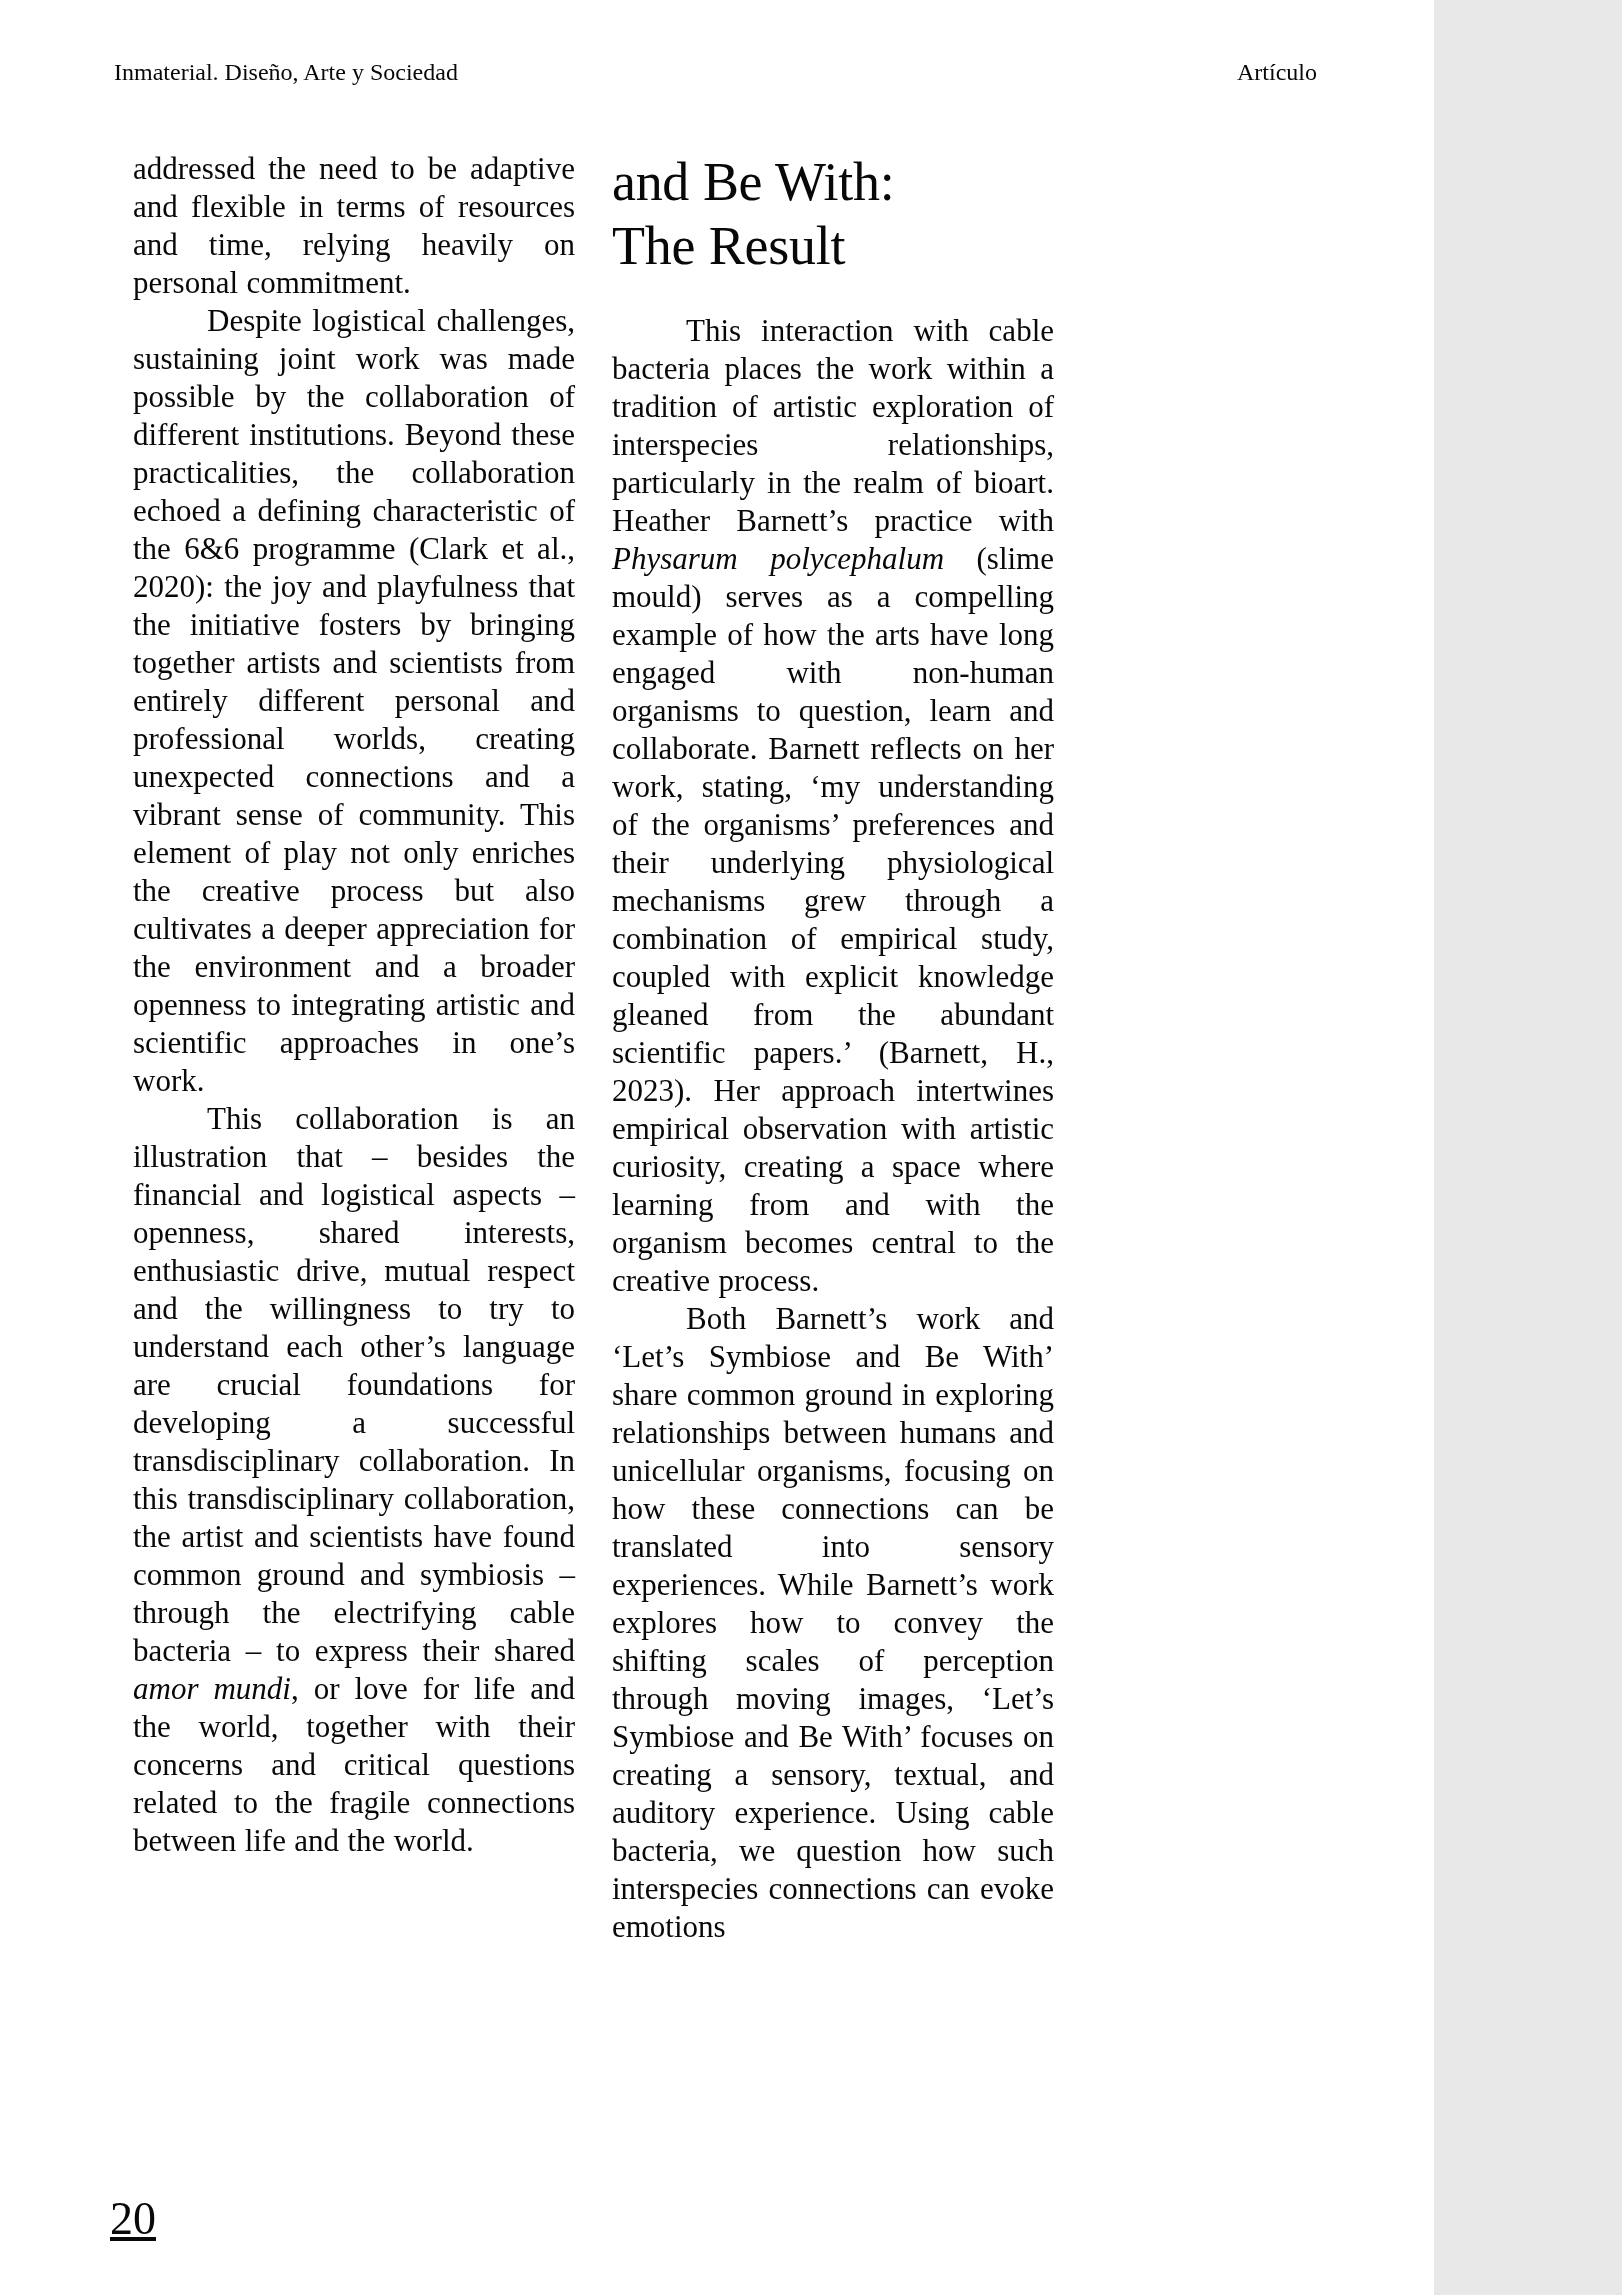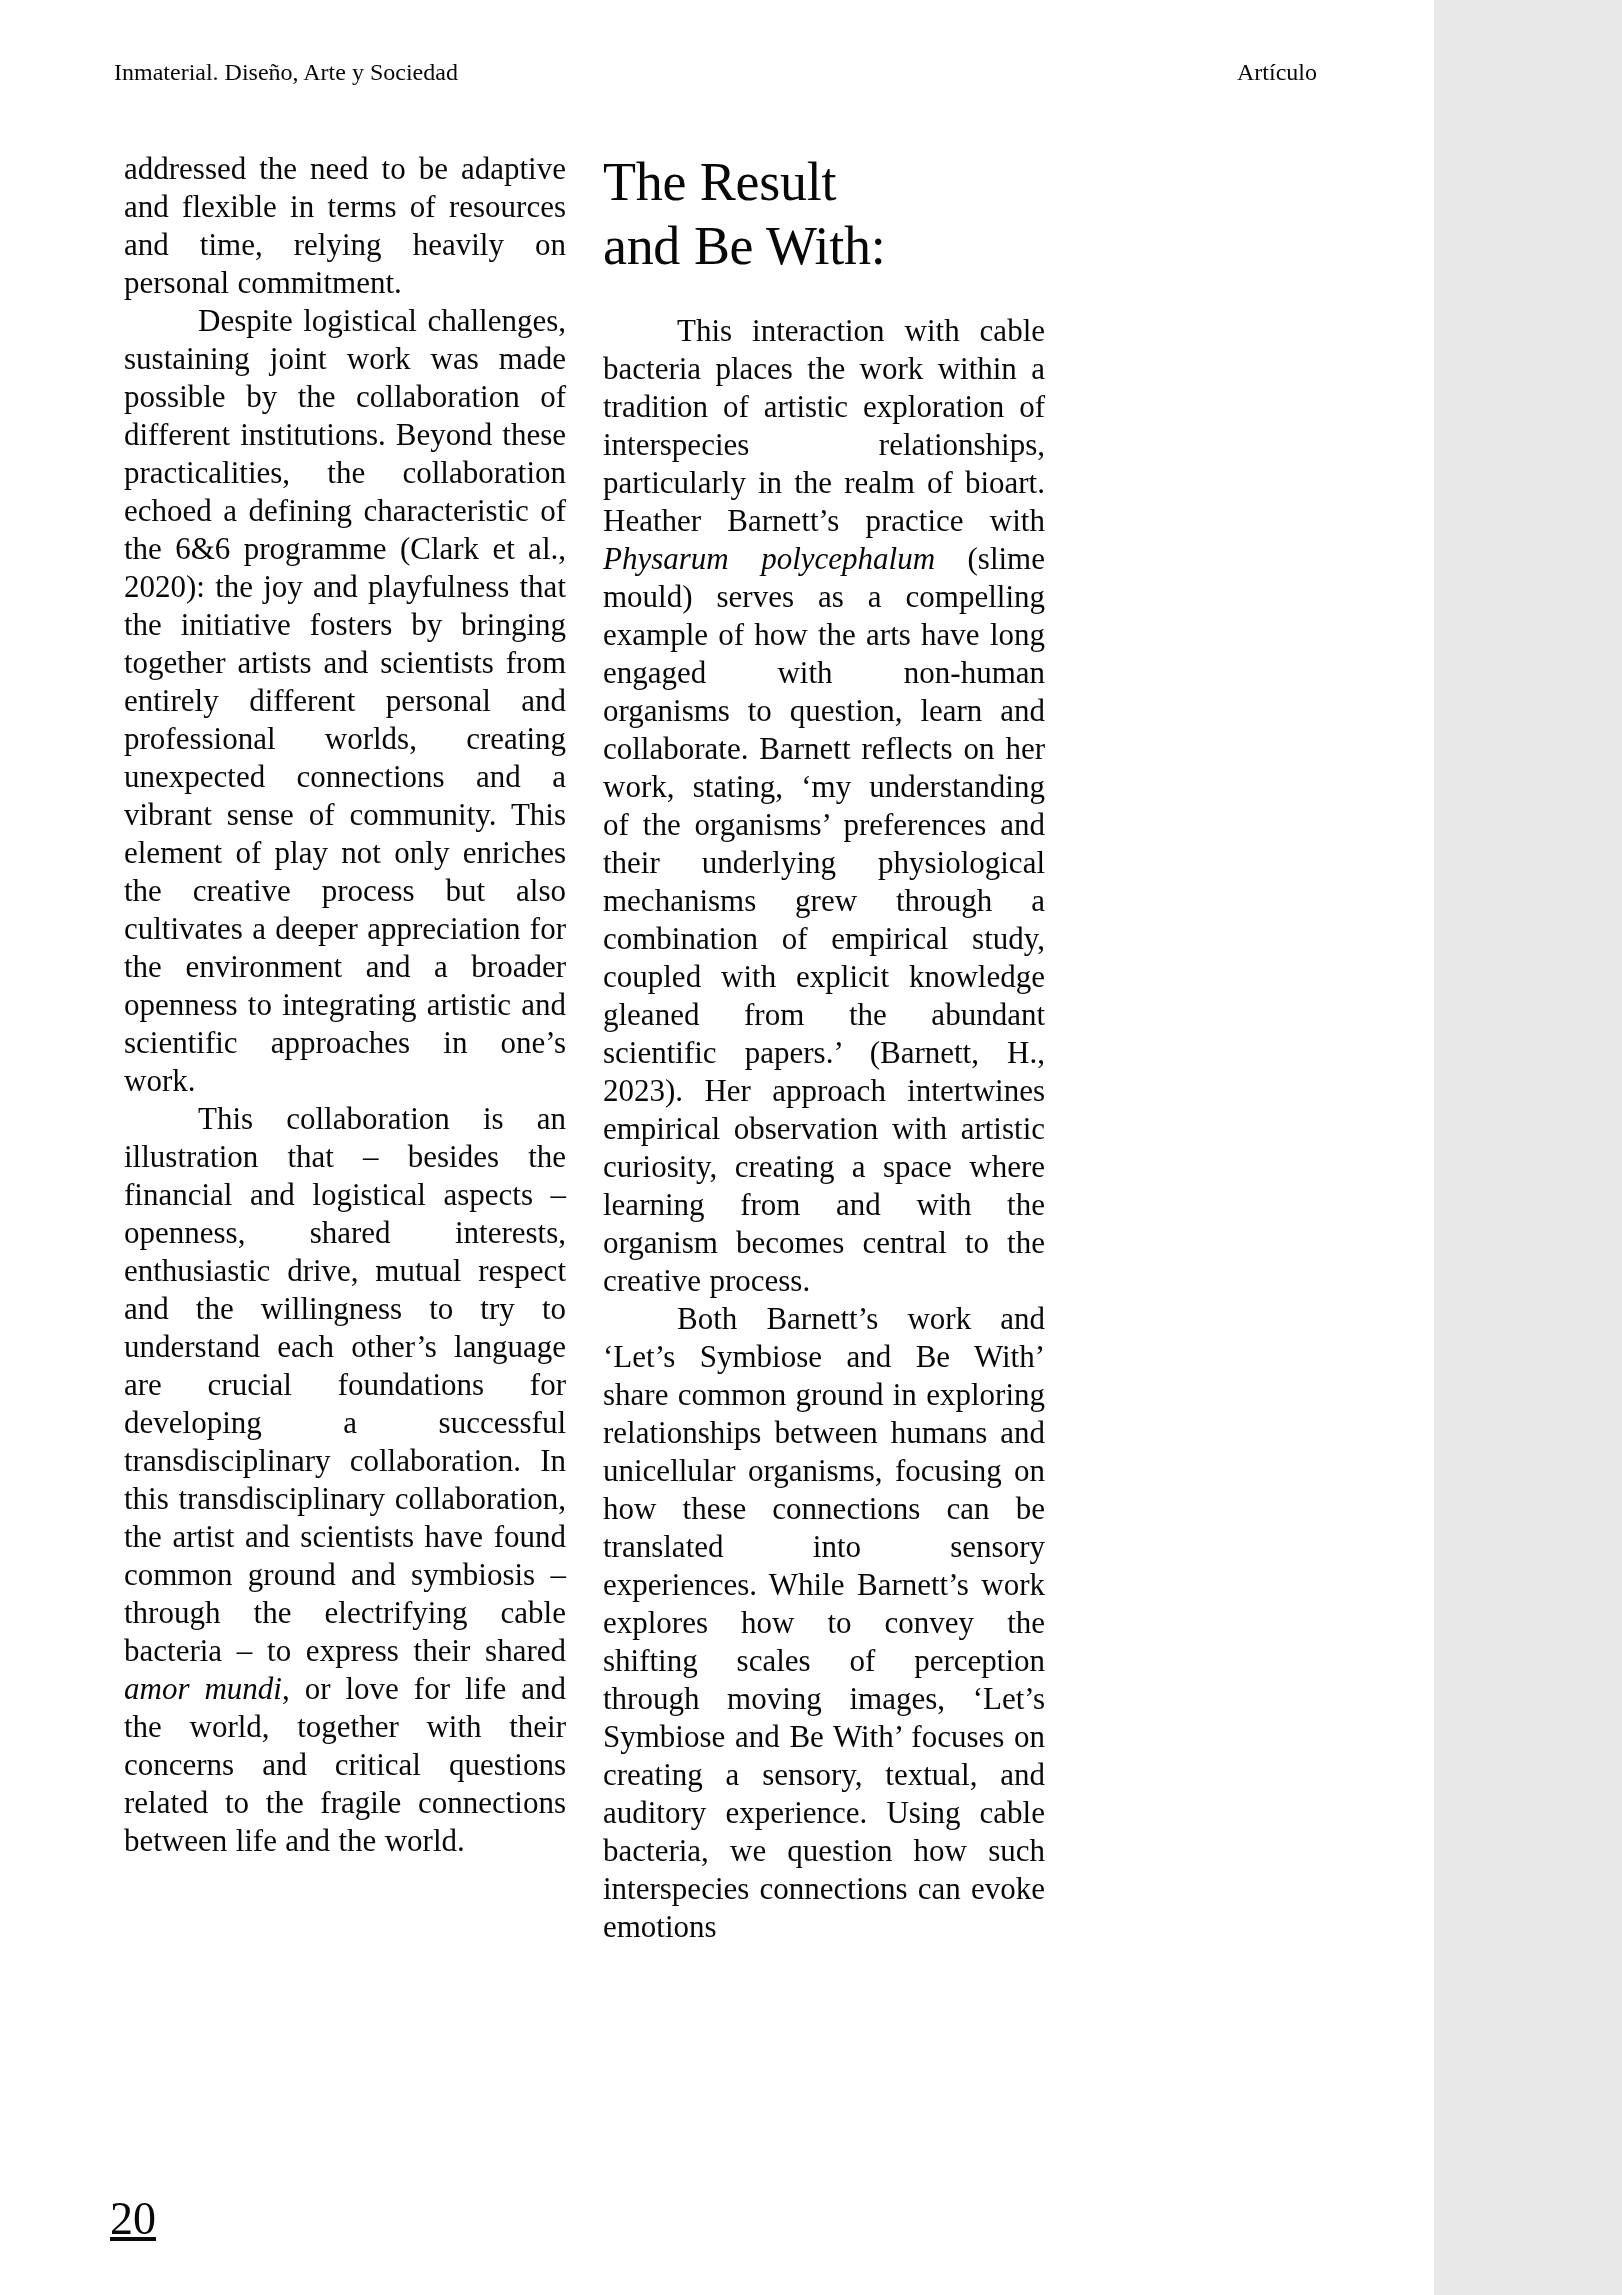--- a/index.html
+++ b/index.html
@@ -25,21 +25,21 @@
     position: absolute;
     right: 117px;
     top: 59px;
     font-size: 24px;
     line-height: 27px;
     white-space: nowrap;
   }
   
   .columns {
     position: absolute;
-    left: 124px;
+    left: 133px;
     top: 150px;
     width: 921px;
     display: flex;
     gap: 37px;
     align-items: flex-start;
   }
   .col {
     width: 443px;
     font-size: 31px;
     line-height: 38px;
@@ -91,22 +91,22 @@
   <div class="columns">
 
     <div class="col" lang="en">
       <p>addressed the need to be adaptive and flexible in terms of resources and time, relying heavily on personal commitment.</p>
       <p class="indent">Despite logistical challenges, sustaining joint work was made possible by the collaboration of different institutions. Beyond these practicalities, the collaboration echoed a defining characteristic of the 6&amp;6 programme (Clark et al., 2020): the joy and playfulness that the initiative fosters by bringing together artists and scientists from entirely different personal and professional worlds, creating unexpected connections and a vibrant sense of community. This element of play not only enriches the creative process but also cultivates a deeper appreciation for the environment and a broader openness to integrating artistic and scientific approaches in one’s work.</p>
       <p class="indent"><span>This collaboration is an illustration that – besides the financial and logistical aspects – openness, shared interests, enthusiastic drive, mutual respect and the willingness to try to understand each other’s language are crucial foundations for developing a successful transdisciplinary collaboration. In this transdisciplinary collaboration, the artist and scientists have found common ground and symbiosis – through the electrifying cable bacteria – to express their shared </span><em>amor mundi</em><span>, or love for life and the world, together with their concerns and critical questions related to the fragile connections between life and the world.</span></p>
     </div>
 
     <div class="col" lang="en">
       <h1 class="section-title">
+        <span class="title-line">and Be With:</span>
         <span class="title-line">The Result</span>
-        <span class="title-line">and Be With:</span>
       </h1>
       <p class="indent"><span>This interaction with cable bacteria places the work within a tradition of artistic exploration of interspecies relationships, particularly in the realm of bioart. Heather Barnett’s practice with </span><em>Physarum polycephalum</em><span> (slime mould) serves as a compelling example of how the arts have long engaged with non-human organisms to question, learn and collaborate. Barnett reflects on her work, stating, ‘my understanding of the organisms’ preferences and their underlying physiological mechanisms grew through a combination of empirical study, coupled with explicit knowledge gleaned from the abundant scientific papers.’ (Barnett, H., 2023). Her approach intertwines empirical observation with artistic curiosity, creating a space where learning from and with the organism becomes central to the creative process.</span></p>
       <p class="indent">Both Barnett’s work and ‘Let’s Symbiose and Be With’ share common ground in exploring relationships between humans and unicellular organisms, focusing on how these connections can be translated into sensory experiences. While Barnett’s work explores how to convey the shifting scales of perception through moving images, ‘Let’s Symbiose and Be With’ focuses on creating a sensory, textual, and auditory experience. Using cable bacteria, we question how such interspecies connections can evoke emotions</p>
     </div>
 
   </div>
 
   <div class="footer-page-number">20</div>
 
 

